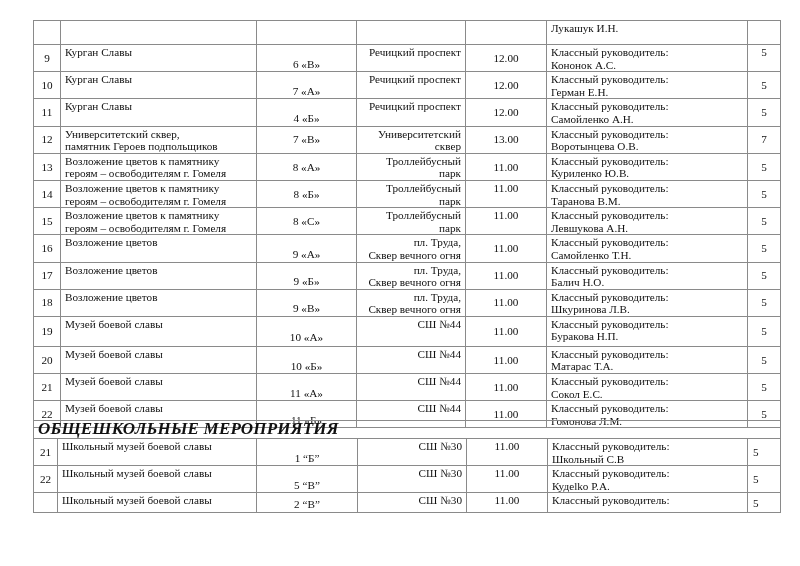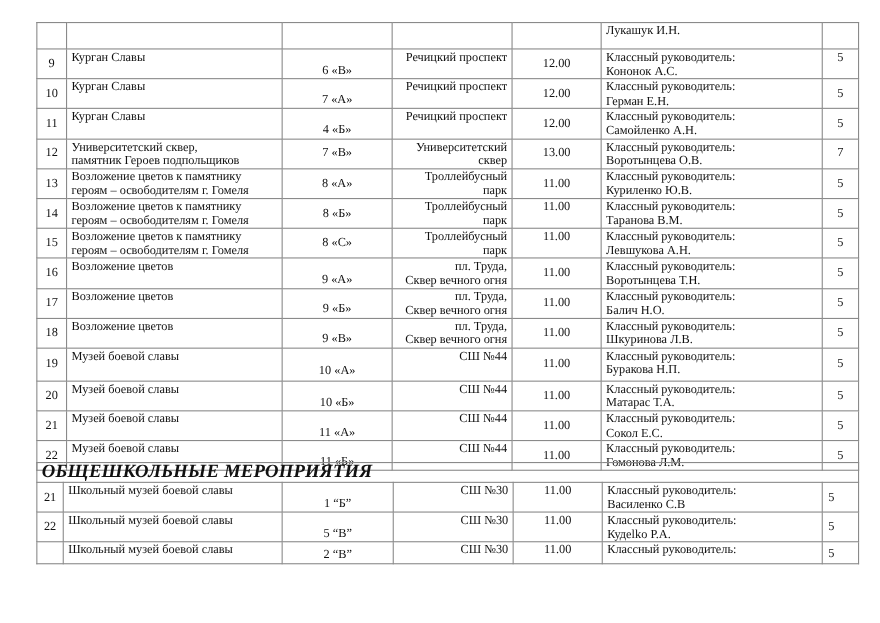--- a/index.html
+++ b/index.html
@@ -166,21 +166,21 @@
     <td class="num">16</td>
     <td class="name">Возложение цветов</td>
     <td class="cls">9 «А»</td>
     <td class="place">
           <div>пл. Труда,</div>
           <div>Сквер вечного огня</div>
         </td>
     <td class="time">11.00</td>
     <td class="resp">
           <div>Классный руководитель:</div>
-          <div>Воротынцева Т.Н.</div>
+          <div>Самойленко Т.Н.</div>
         </td>
     <td class="cnt-mid">5</td>
   </tr>
 
   <tr style="height:27px">
     <td class="num">17</td>
     <td class="name">Возложение цветов</td>
     <td class="cls">9 «Б»</td>
     <td class="place">
           <div>пл. Труда,</div>
@@ -281,21 +281,21 @@
 
 
   <tr style="height:26px">
     <td class="num">21</td>
     <td class="name">Школьный музей боевой славы</td>
     <td class="cls">1 “Б”</td>
     <td class="place">СШ №30</td>
     <td class="time-top">11.00</td>
     <td class="resp">
           <div>Классный руководитель:</div>
-          <div>Василенко С.В</div>
+          <div>Школьный С.В</div>
         </td>
     <td class="cnt-left">5</td>
   </tr>
 
   <tr style="height:26px">
     <td class="num">22</td>
     <td class="name">Школьный музей боевой славы</td>
     <td class="cls">5 “В”</td>
     <td class="place">СШ №30</td>
     <td class="time-top">11.00</td>

